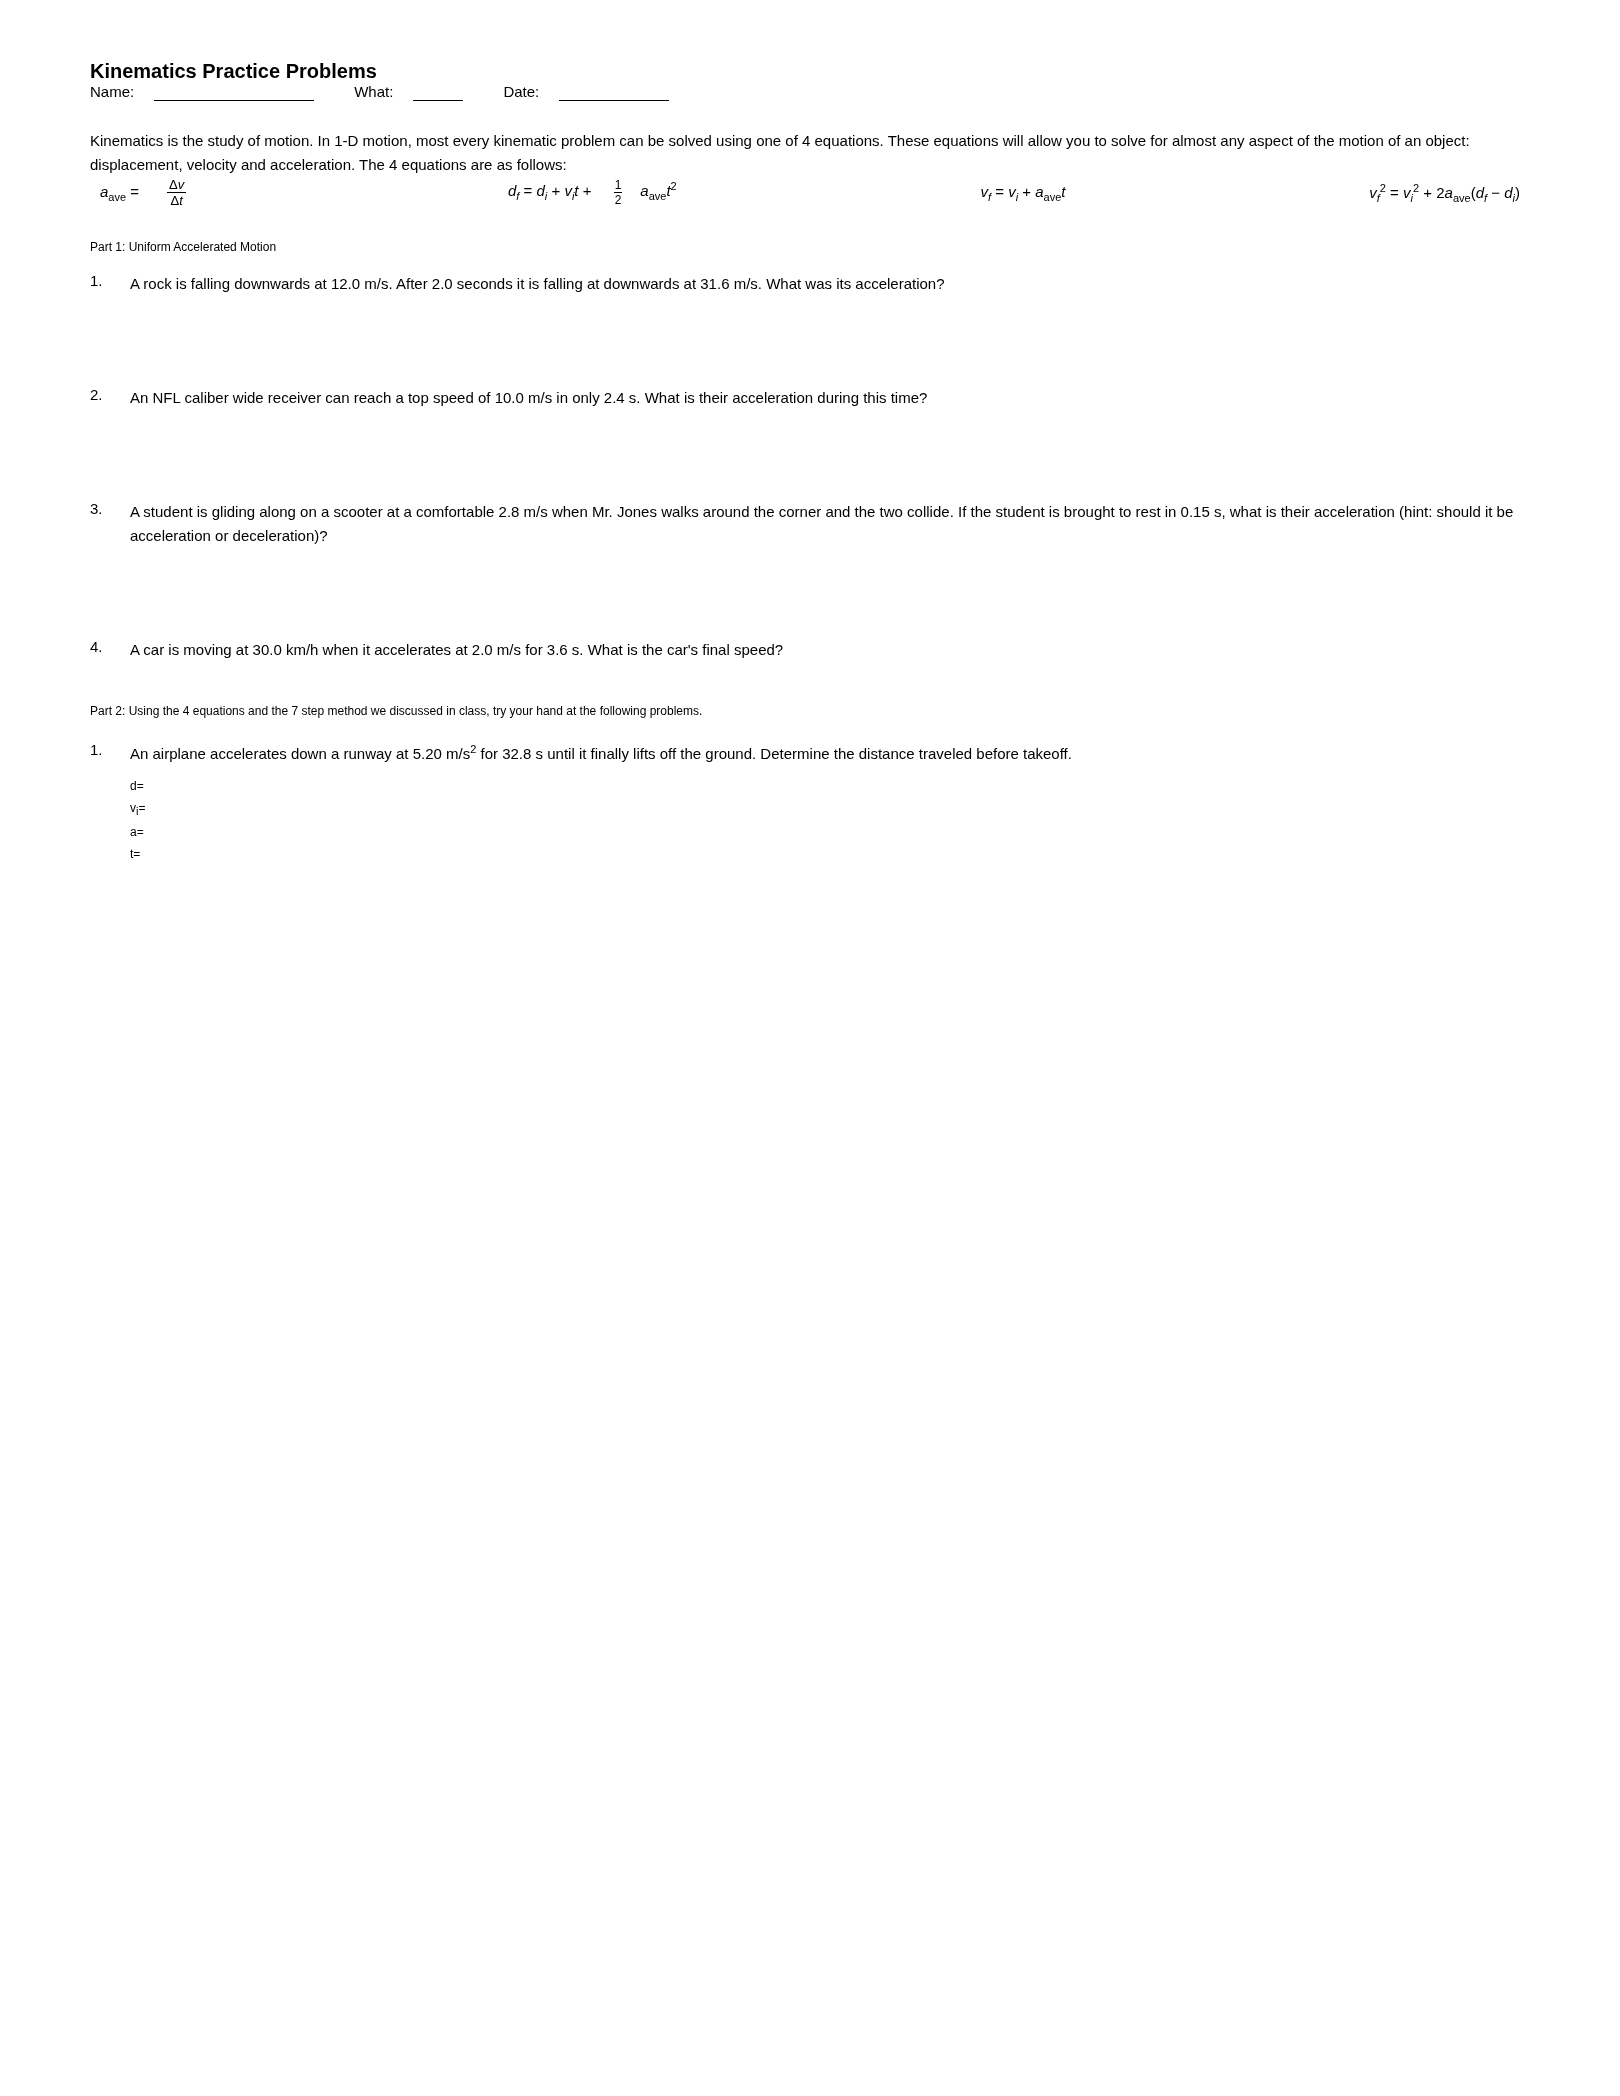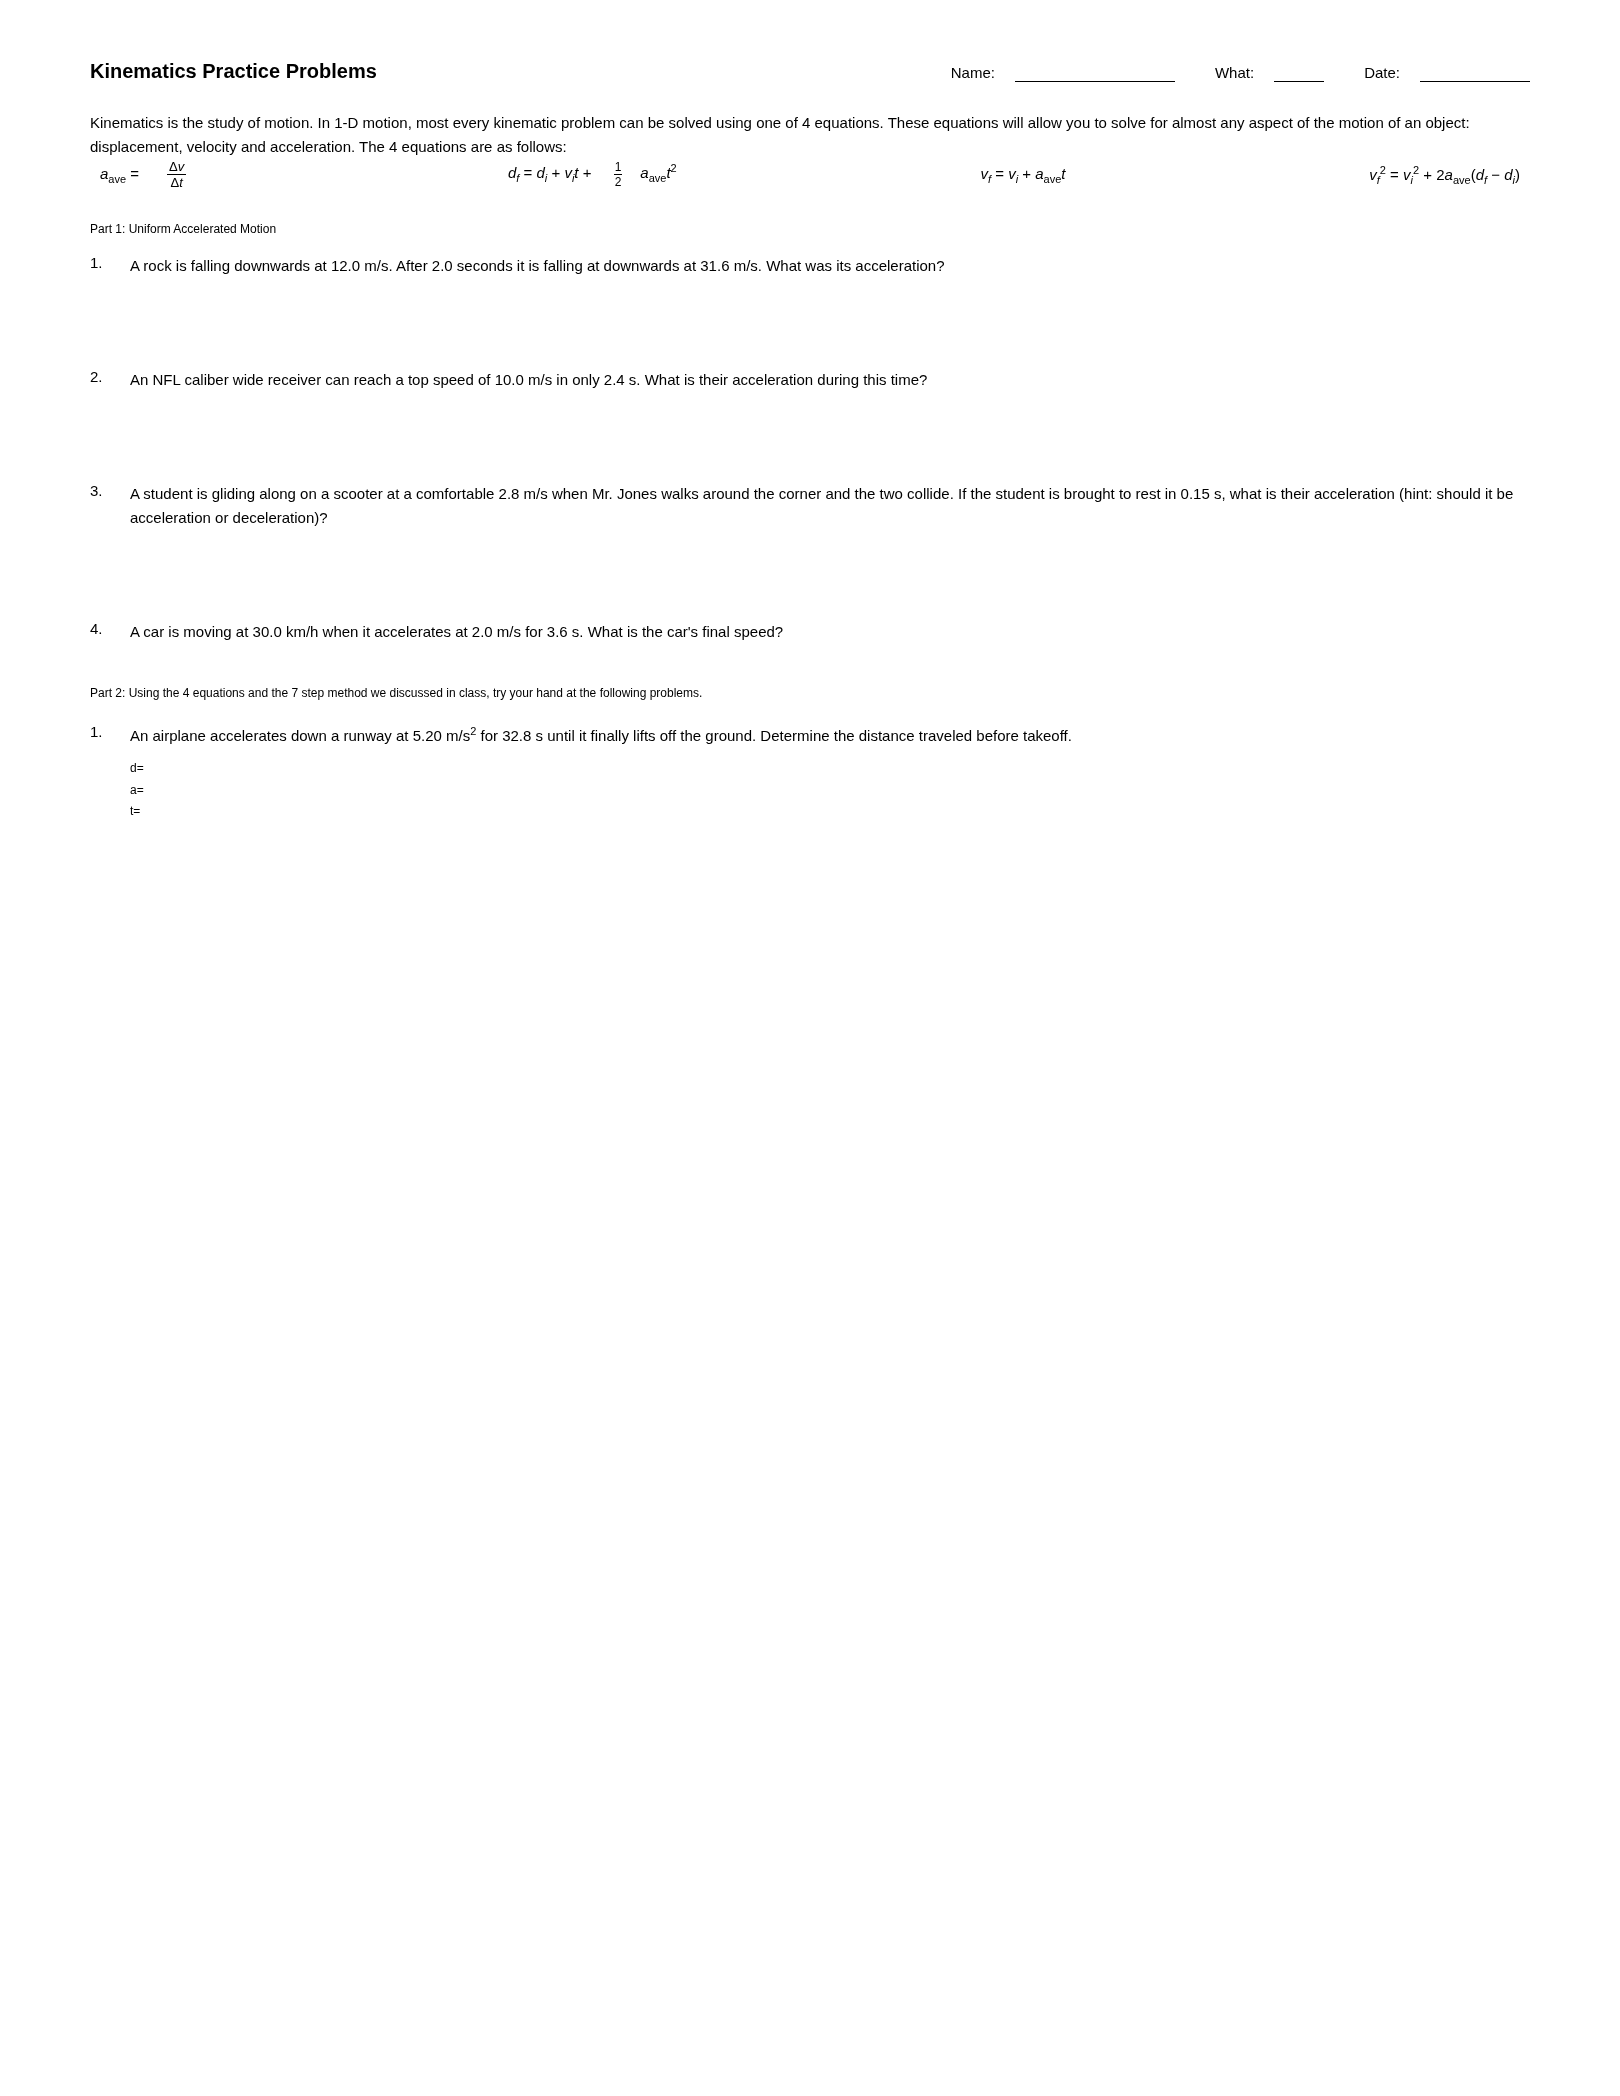--- a/index.html
+++ b/index.html
@@ -8,22 +8,23 @@
       font-family: Arial, sans-serif;
       font-size: 15px;
       color: #000;
       width: 1620px;
       min-height: 2096px;
       padding: 60px 90px 80px 90px;
     }
     .header {
       display: flex;
       align-items: baseline;
-      justify-content: space-between;
+      justify-content: flex-start;
       margin-bottom: 28px;
+      flex-direction: column;
     }
     .title {
       font-weight: bold;
       font-size: 20px;
     }
     .header-right {
       display: flex;
       gap: 40px;
       font-size: 15px;
     }
@@ -190,15 +191,16 @@
 <div class="part2-intro">Part 2: Using the 4 equations and the 7 step method we discussed in class, try your hand at the following problems.</div>
 
 <div class="problem2-item">
   <span class="problem-number">1.</span>
   <span class="problem-text">
     An airplane accelerates down a runway at 5.20 m/s<sup>2</sup> for 32.8 s until it finally lifts off the ground. Determine the distance traveled before takeoff.
   </span>
 </div>
 <div class="given-vars">
   <div>d=</div>
+  <div>v<sub>i</sub>=</div>
   <div>a=</div>
   <div>t=</div>
 </div>
 
 </body></html>

